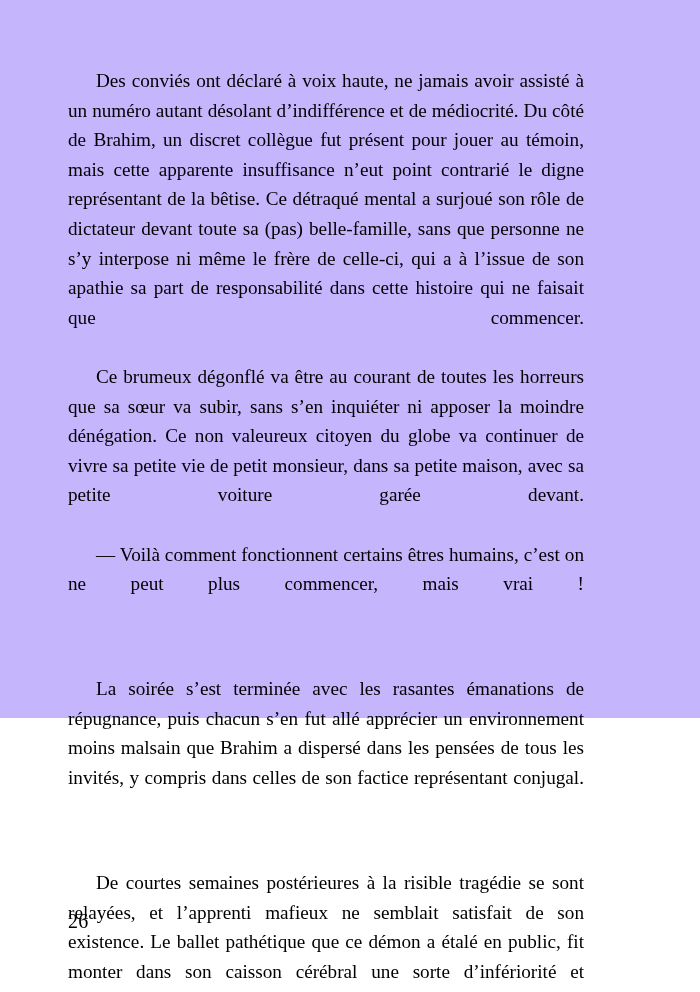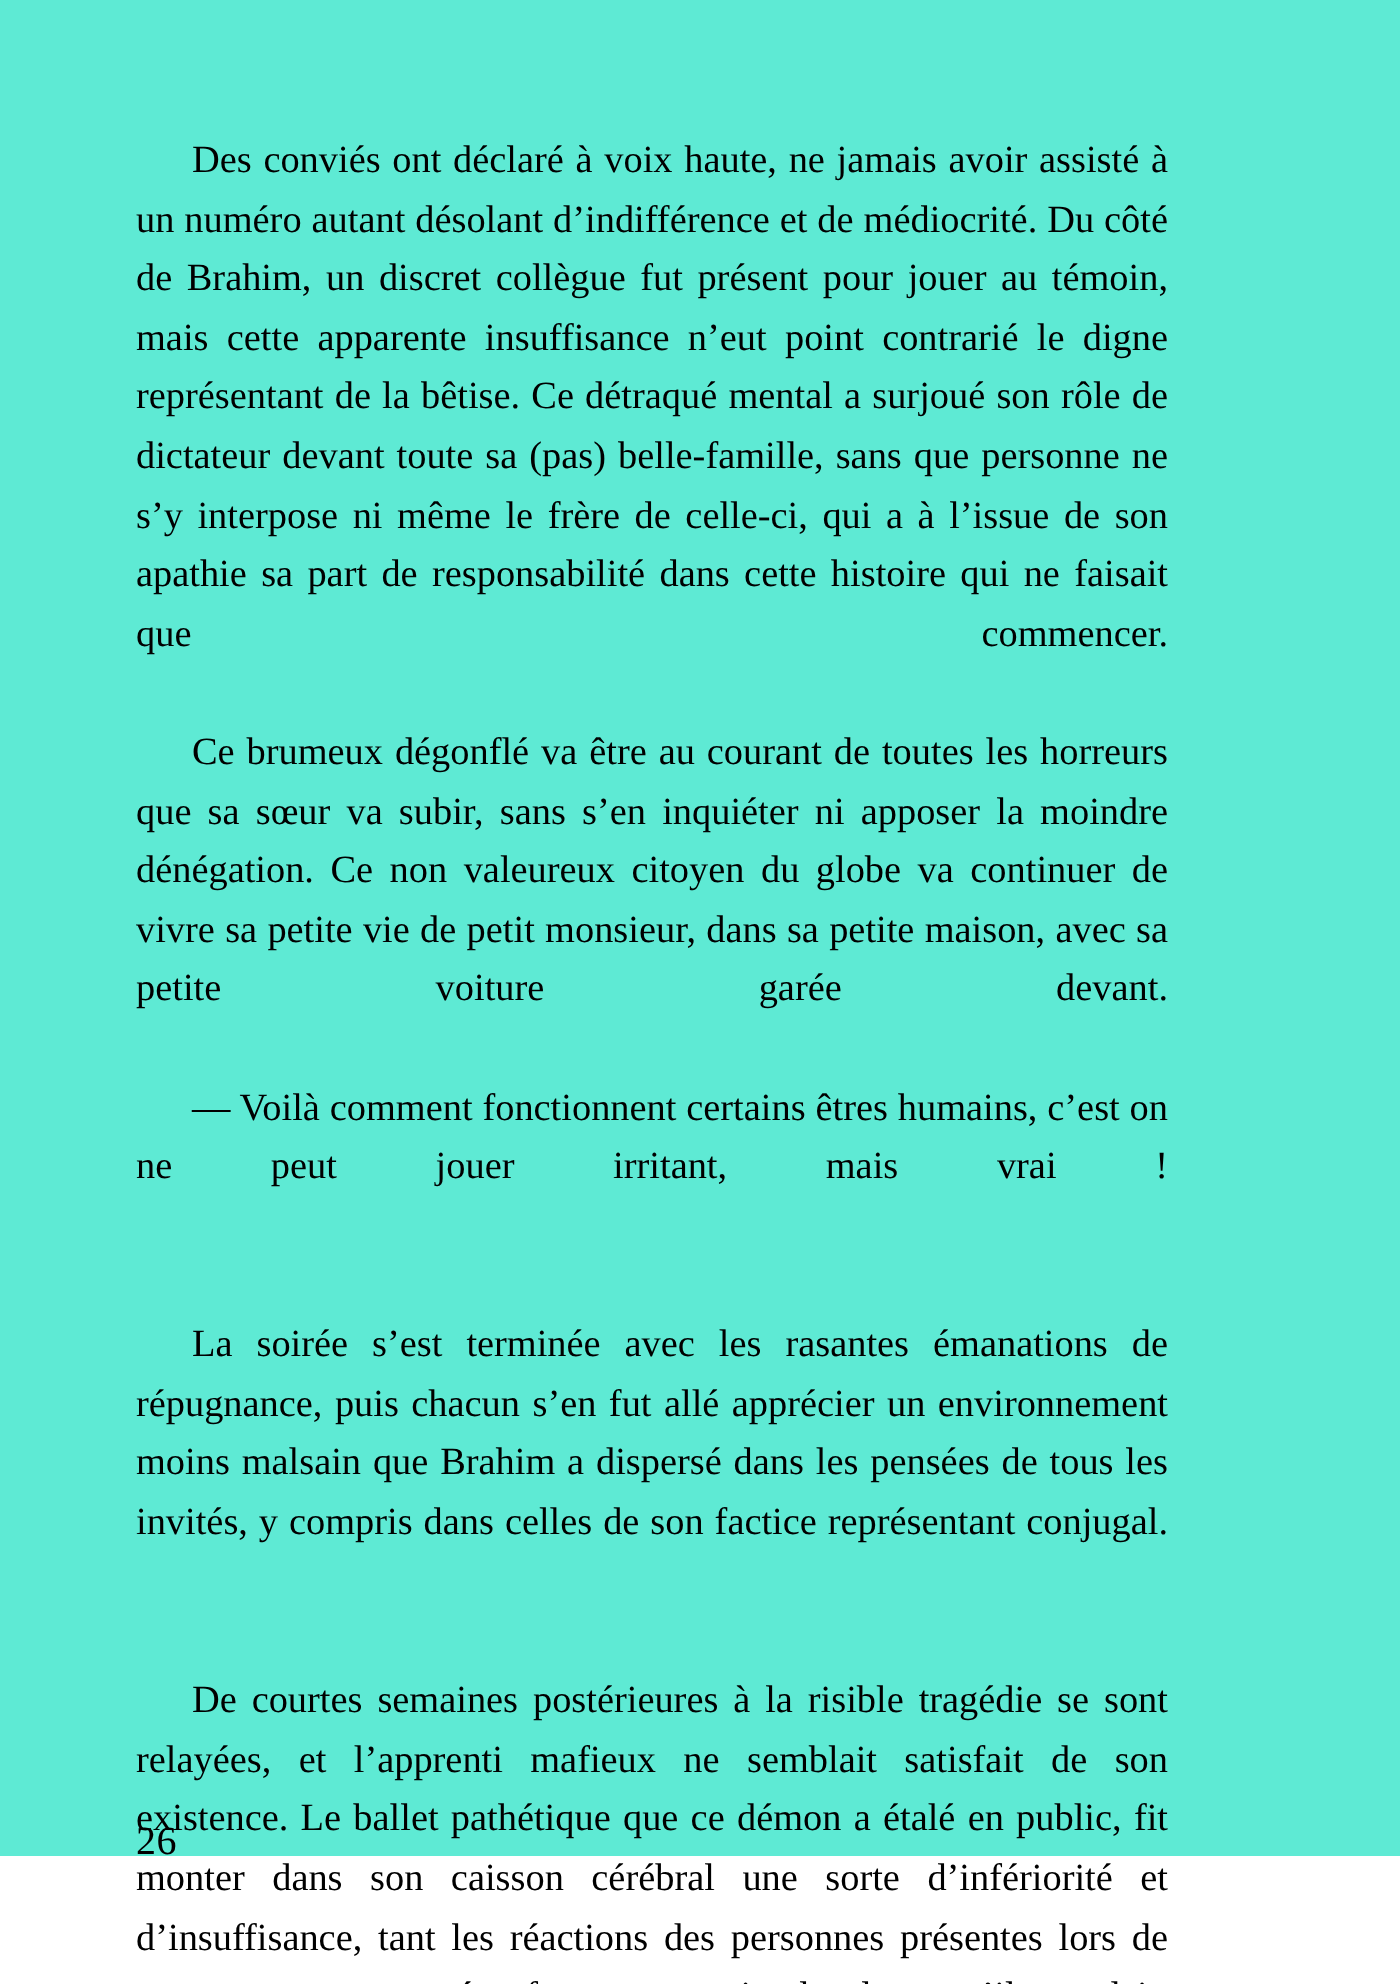--- a/index.html
+++ b/index.html
@@ -16,36 +16,36 @@
     font-family: "Liberation Serif", "DejaVu Serif", serif;
     color: #000000;
     -webkit-font-smoothing: antialiased;
   }
 
   .page {
     position: absolute;
     left: 0;
     top: 0;
     width: 700px;
-    height: 928px;
-    background: #5eead4;
+    height: 718px;
+    background: #c4b5fd;
   }
 
   .text-column {
     position: absolute;
     left: 68px;
     top: 66px;
     width: 516px;
   }
 
   .para-group {
     margin: 0;
   }
   .para-group + .para-group {
-    margin-top: 30px;
+    margin-top: 46px;
   }
 
   p.para {
     margin: 0;
     text-align: justify;
     text-justify: inter-word;
     font-size: 19.2px;
     line-height: 29.6px;
     text-indent: 28px;
     hyphens: none;
@@ -73,21 +73,21 @@
 </head>
 <body>
 
 <div class="page">
 
   <div class="text-column">
 
     <div class="para-group">
       <p class="para">Des conviés ont déclaré à voix haute, ne jamais avoir assisté à un numéro autant désolant d’indifférence et de médiocrité. Du côté de Brahim, un discret collègue fut présent pour jouer au témoin, mais cette apparente insuffisance n’eut point contrarié le digne représentant de la bêtise. Ce détraqué mental a surjoué son rôle de dictateur devant toute sa (pas) belle-famille, sans que personne ne s’y interpose ni même le frère de celle-ci, qui a à l’issue de son apathie sa part de responsabilité dans cette histoire qui ne faisait que commencer.</p>
       <p class="para">Ce brumeux dégonflé va être au courant de toutes les horreurs que sa sœur va subir, sans s’en inquiéter ni apposer la moindre dénégation. Ce non valeureux citoyen du globe va continuer de vivre sa petite vie de petit monsieur, dans sa petite maison, avec sa petite voiture garée devant.</p>
-      <p class="para">— Voilà comment fonctionnent certains êtres humains, c’est on ne peut jouer irritant, mais vrai !</p>
+      <p class="para">— Voilà comment fonctionnent certains êtres humains, c’est on ne peut plus commencer, mais vrai !</p>
     </div>
 
     <div class="para-group">
       <p class="para">La soirée s’est terminée avec les rasantes émanations de répugnance, puis chacun s’en fut allé apprécier un environnement moins malsain que Brahim a dispersé dans les pensées de tous les invités, y compris dans celles de son factice représentant conjugal.</p>
     </div>
 
     <div class="para-group">
       <p class="para flush">De courtes semaines postérieures à la risible tragédie se sont relayées, et l’apprenti mafieux ne semblait satisfait de son existence. Le ballet pathétique que ce démon a étalé en public, fit monter dans son caisson cérébral une sorte d’infériorité et d’insuffisance, tant les réactions des personnes présentes lors de son consternant numéro, furent aux antipodes de ce qu’il attendait. Ce dingue fanatique eut pensé renvoyer l’image d’un homme fort, viril et respecté, alors que dans l’esprit des gens normaux, sensés et sensibles, cet aliéné a révélé l’état de son âme</p>
     </div>
 

